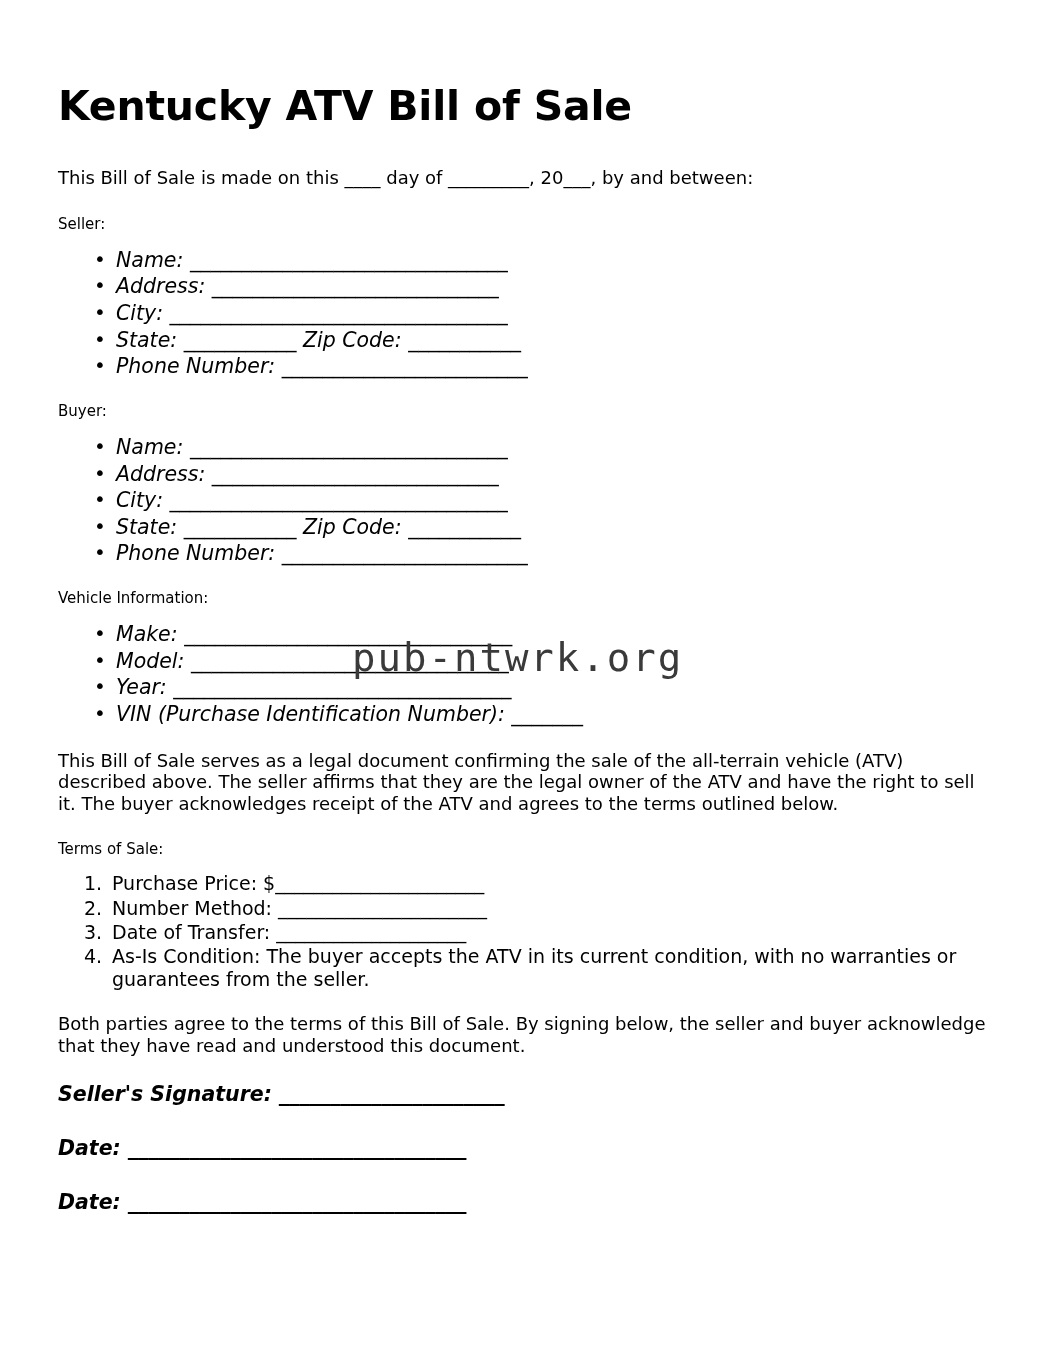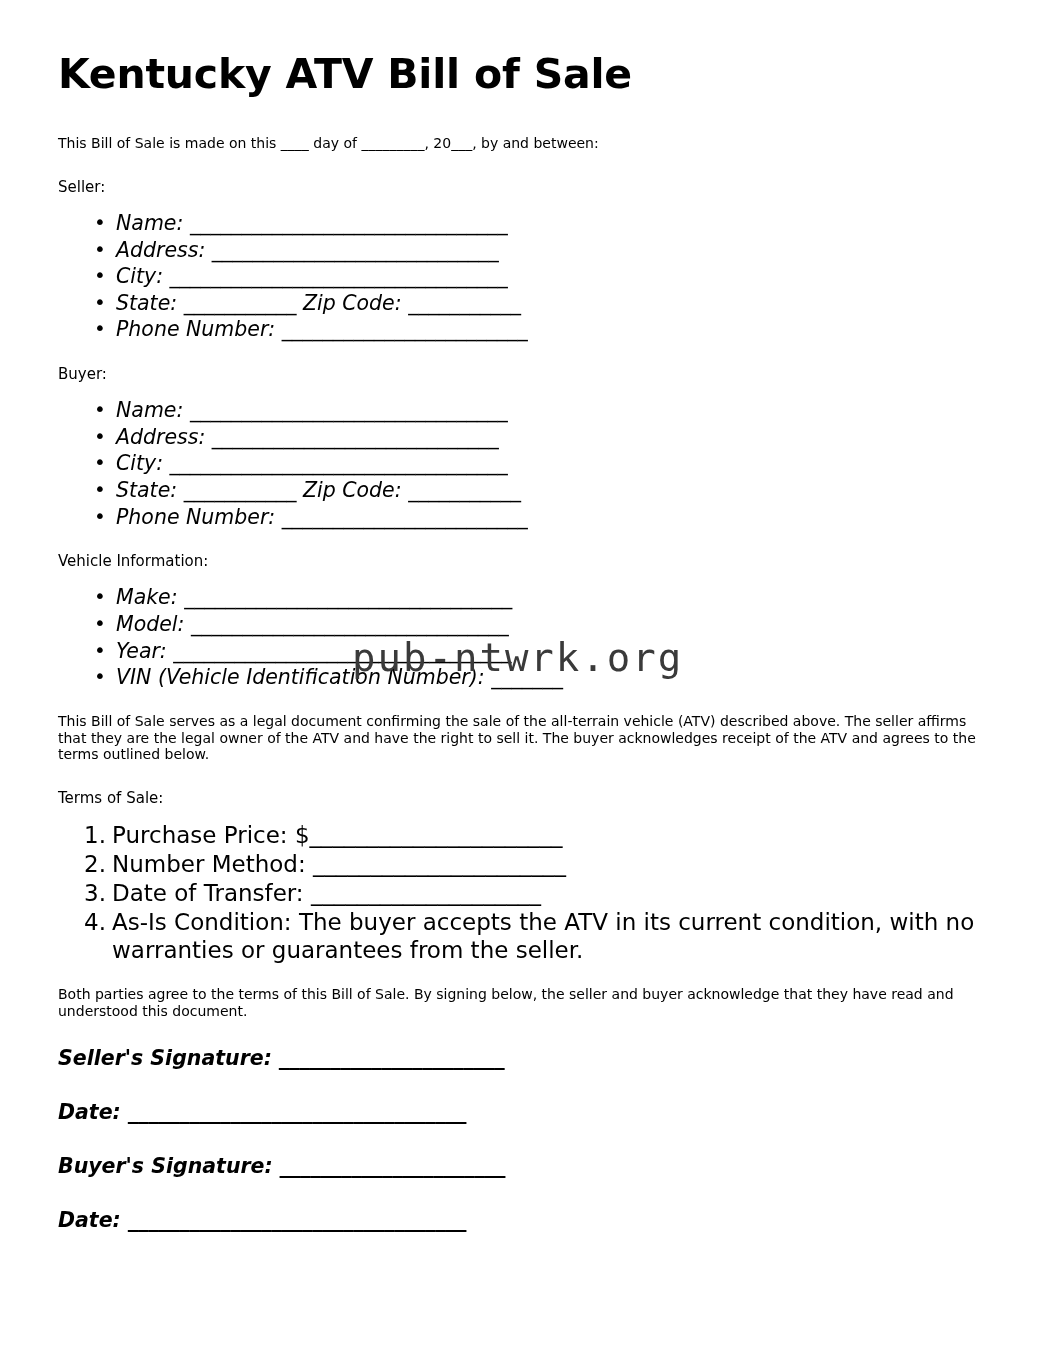--- a/index.html
+++ b/index.html
@@ -13,35 +13,35 @@
     position: relative;
     font-family: "DejaVu Sans", "Liberation Sans", sans-serif;
     color: #000000;
     overflow: hidden;
   }
   .page {
     position: relative;
     width: 1055px;
     height: 1020px;
     box-sizing: border-box;
-    padding: 52px 60px 0 58px;
+    padding: 84px 60px 0 58px;
   }
 
   
   .doc-title {
     font-size: 41px;
     font-weight: bold;
     letter-spacing: -0.2px;
     line-height: 1.1;
     margin: 0 0 38px 0;
   }
 
   
   .para {
-    font-size: 14px;
+    font-size: 18px;
     line-height: 1.20;
     margin: 0 0 20px 0;
     max-width: 940px;
   }
   .intro { margin-bottom: 26px; }
 
   
   .section-heading {
     font-size: 15px;
     font-weight: normal;
@@ -73,21 +73,21 @@
 
   
   ol.terms-list {
     list-style: none;
     margin: 0 0 22px 0;
     padding: 0;
     counter-reset: term;
   }
   ol.terms-list li {
     position: relative;
-    font-size: 23px;
+    font-size: 19px;
     line-height: 1.22;
     padding-left: 54px;
     margin-bottom: 1px;
     counter-increment: term;
     max-width: 940px;
   }
   ol.terms-list li::before {
     content: counter(term) ".";
     position: absolute;
     left: 26px;
@@ -145,35 +145,34 @@
     <li>City: _________________________________</li>
     <li>State: ___________ Zip Code: ___________</li>
     <li>Phone Number: ________________________</li>
   </ul>
 
   <div class="section-heading">Vehicle Information:</div>
   <ul class="field-list">
     <li>Make: ________________________________</li>
     <li>Model: _______________________________</li>
     <li>Year: _________________________________</li>
-    <li>VIN (Vehicle Identification Number): _______</li>
+    <li>VIN (Purchase Identification Number): _______</li>
   </ul>
 
   <p class="para">This Bill of Sale serves as a legal document confirming the sale of the all-terrain vehicle (ATV) described above. The seller affirms that they are the legal owner of the ATV and have the right to sell it. The buyer acknowledges receipt of the ATV and agrees to the terms outlined below.</p>
 
   <div class="section-heading spaced">Terms of Sale:</div>
   <ol class="terms-list">
     <li><span class="nowrap">Purchase Price: $______________________</span></li>
     <li><span class="nowrap">Number Method: ______________________</span></li>
     <li><span class="nowrap">Date of Transfer: ____________________</span></li>
     <li><span class="wrap-text">As-Is Condition: The buyer accepts the ATV in its current condition, with no warranties or guarantees from the seller.</span></li>
   </ol>
 
   <p class="para">Both parties agree to the terms of this Bill of Sale. By signing below, the seller and buyer acknowledge that they have read and understood this document.</p>
 
   <div class="sig-line first">Seller's Signature: ______________________</div>
   <div class="sig-line">Date: _________________________________</div>
-  <div class="sig-line">Buyer's Signature: ______________________</div>
   <div class="sig-line">Date: _________________________________</div>
 
   <div class="watermark">pub-ntwrk.org</div>
 
 </div>
 
 </body></html>

